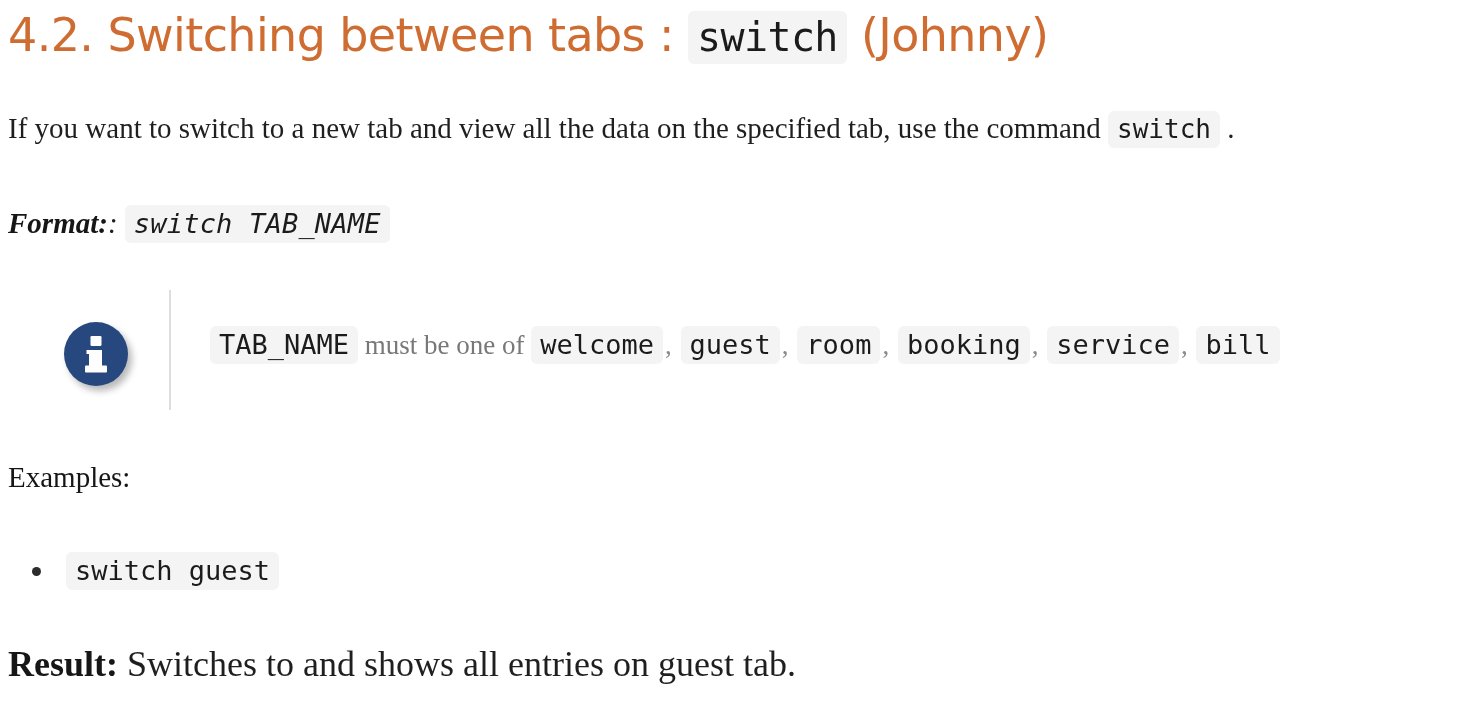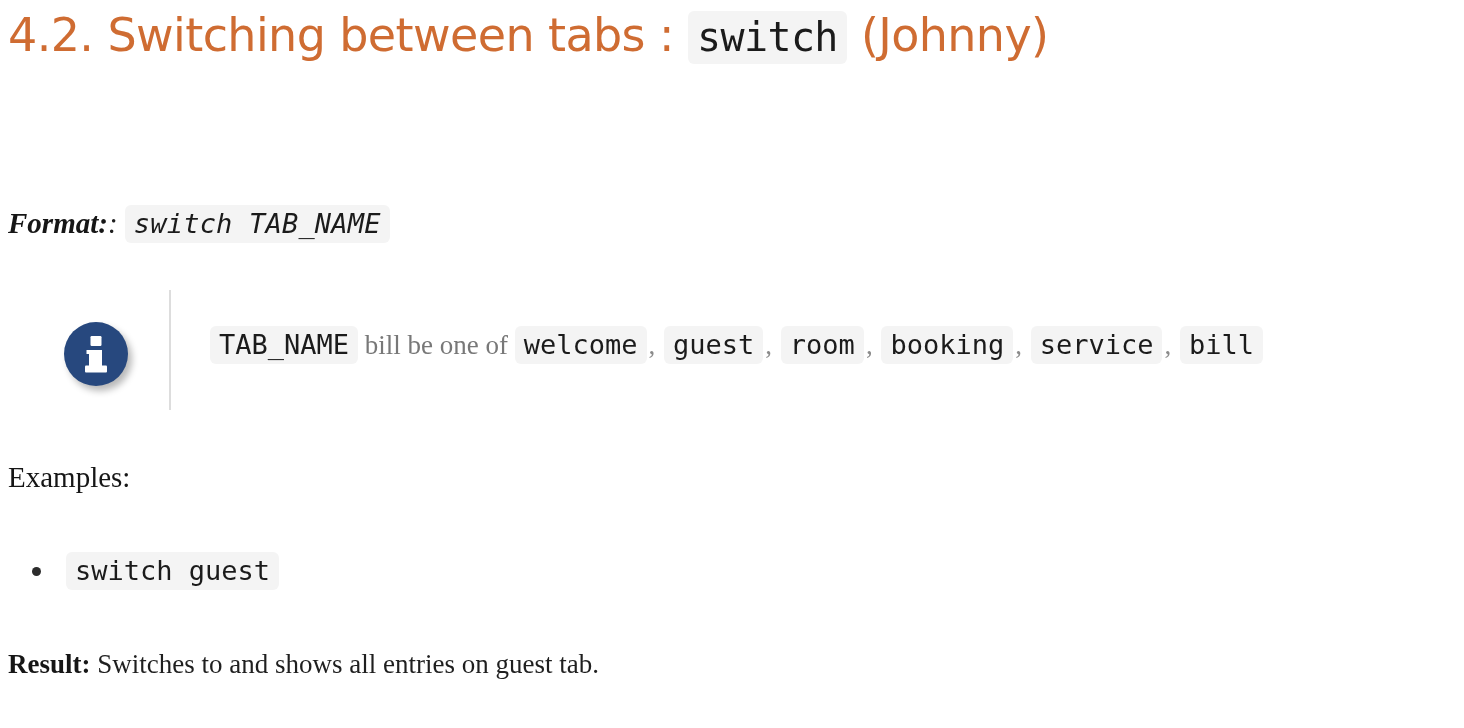--- a/index.html
+++ b/index.html
@@ -190,21 +190,21 @@
   .examples-list .code-chip {
     font-size: 27px;
   }
 
   
   .result-line {
     position: absolute;
     left: 8px;
     top: 642px;
     margin: 0;
-    font-size: 27px;
+    font-size: 36px;
     line-height: 44px;
     white-space: nowrap;
     color: #1f1f1f;
   }
   .result-line .label {
     font-weight: bold;
     color: #161616;
   }
 </style>
 </head>
@@ -212,20 +212,25 @@
 
 <div class="page">
 
   <h2 class="section-heading">
     <span>4.2.</span>
     <span>Switching between tabs :</span>
     <span class="code-chip">switch</span>
     <span>(Johnny)</span>
   </h2>
 
+  <p class="intro-paragraph">
+    <span>If you want to switch to a new tab and view all the data on the specified tab, use the command</span>
+    <span class="code-chip">switch</span>
+    <span>.</span>
+  </p>
 
   <p class="format-line">
     <span class="label">Format:</span><span>:</span>
     <span class="code-chip">switch TAB_NAME</span>
   </p>
 
   <div class="callout">
     <div class="callout-icon">
       <div class="circle"></div>
       <svg width="64" height="64" viewBox="0 0 64 64" aria-hidden="true">
@@ -233,21 +238,21 @@
           <rect x="26.5" y="14" width="11" height="10" rx="1.2"></rect>
           <rect x="25" y="28" width="13" height="19"></rect>
           <rect x="21" y="43.5" width="22" height="7" rx="1"></rect>
           <rect x="22.5" y="28" width="5" height="4"></rect>
         </g>
       </svg>
     </div>
     <div class="callout-divider"></div>
     <div class="callout-body">
       <span class="code-chip">TAB_NAME</span>
-      <span>bill be one of</span>
+      <span>must be one of</span>
       <span class="code-chip">welcome</span><span class="sep">,</span>
       <span class="code-chip">guest</span><span class="sep">,</span>
       <span class="code-chip">room</span><span class="sep">,</span>
       <span class="code-chip">booking</span><span class="sep">,</span>
       <span class="code-chip">service</span><span class="sep">,</span>
       <span class="code-chip">bill</span>
     </div>
   </div>
 
   <p class="examples-label">Examples:</p>

